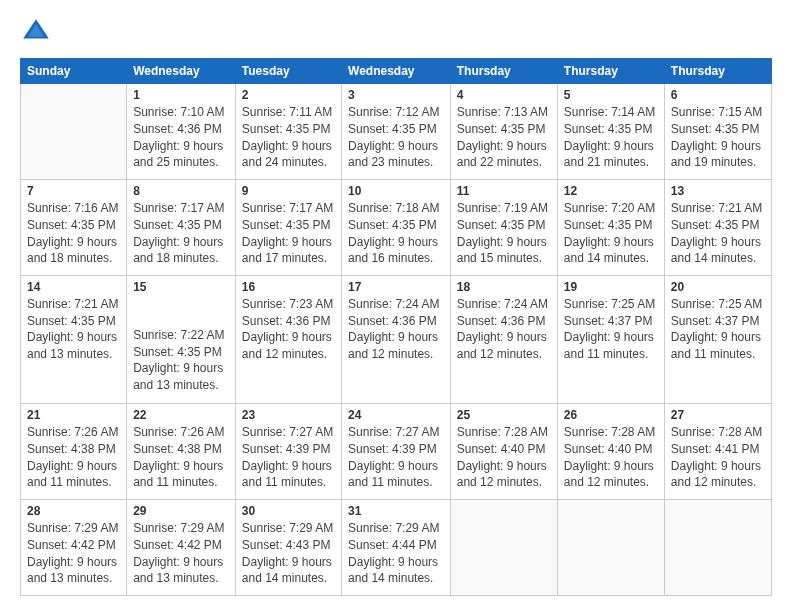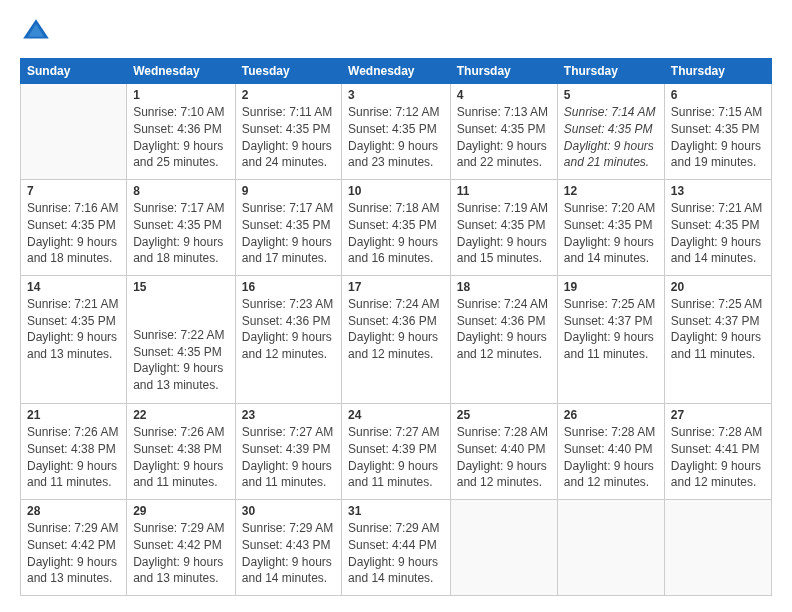--- a/index.html
+++ b/index.html
@@ -152,21 +152,21 @@
           </td>
           <td>
             <span class="day-number">4</span>
             <div class="cell-text" style="white-space: pre-line;">Sunrise: 7:13 AM
 Sunset: 4:35 PM
 Daylight: 9 hours
 and 22 minutes.</div>
           </td>
           <td>
             <span class="day-number">5</span>
-            <div class="cell-text" style="white-space: pre-line; font-style: italic;">Sunrise: 7:14 AM
+            <div class="cell-text" style="white-space: pre-line;">Sunrise: 7:14 AM
 Sunset: 4:35 PM
 Daylight: 9 hours
 and 21 minutes.</div>
           </td>
           <td>
             <span class="day-number">6</span>
             <div class="cell-text" style="white-space: pre-line;">Sunrise: 7:15 AM
 Sunset: 4:35 PM
 Daylight: 9 hours
 and 19 minutes.</div>

